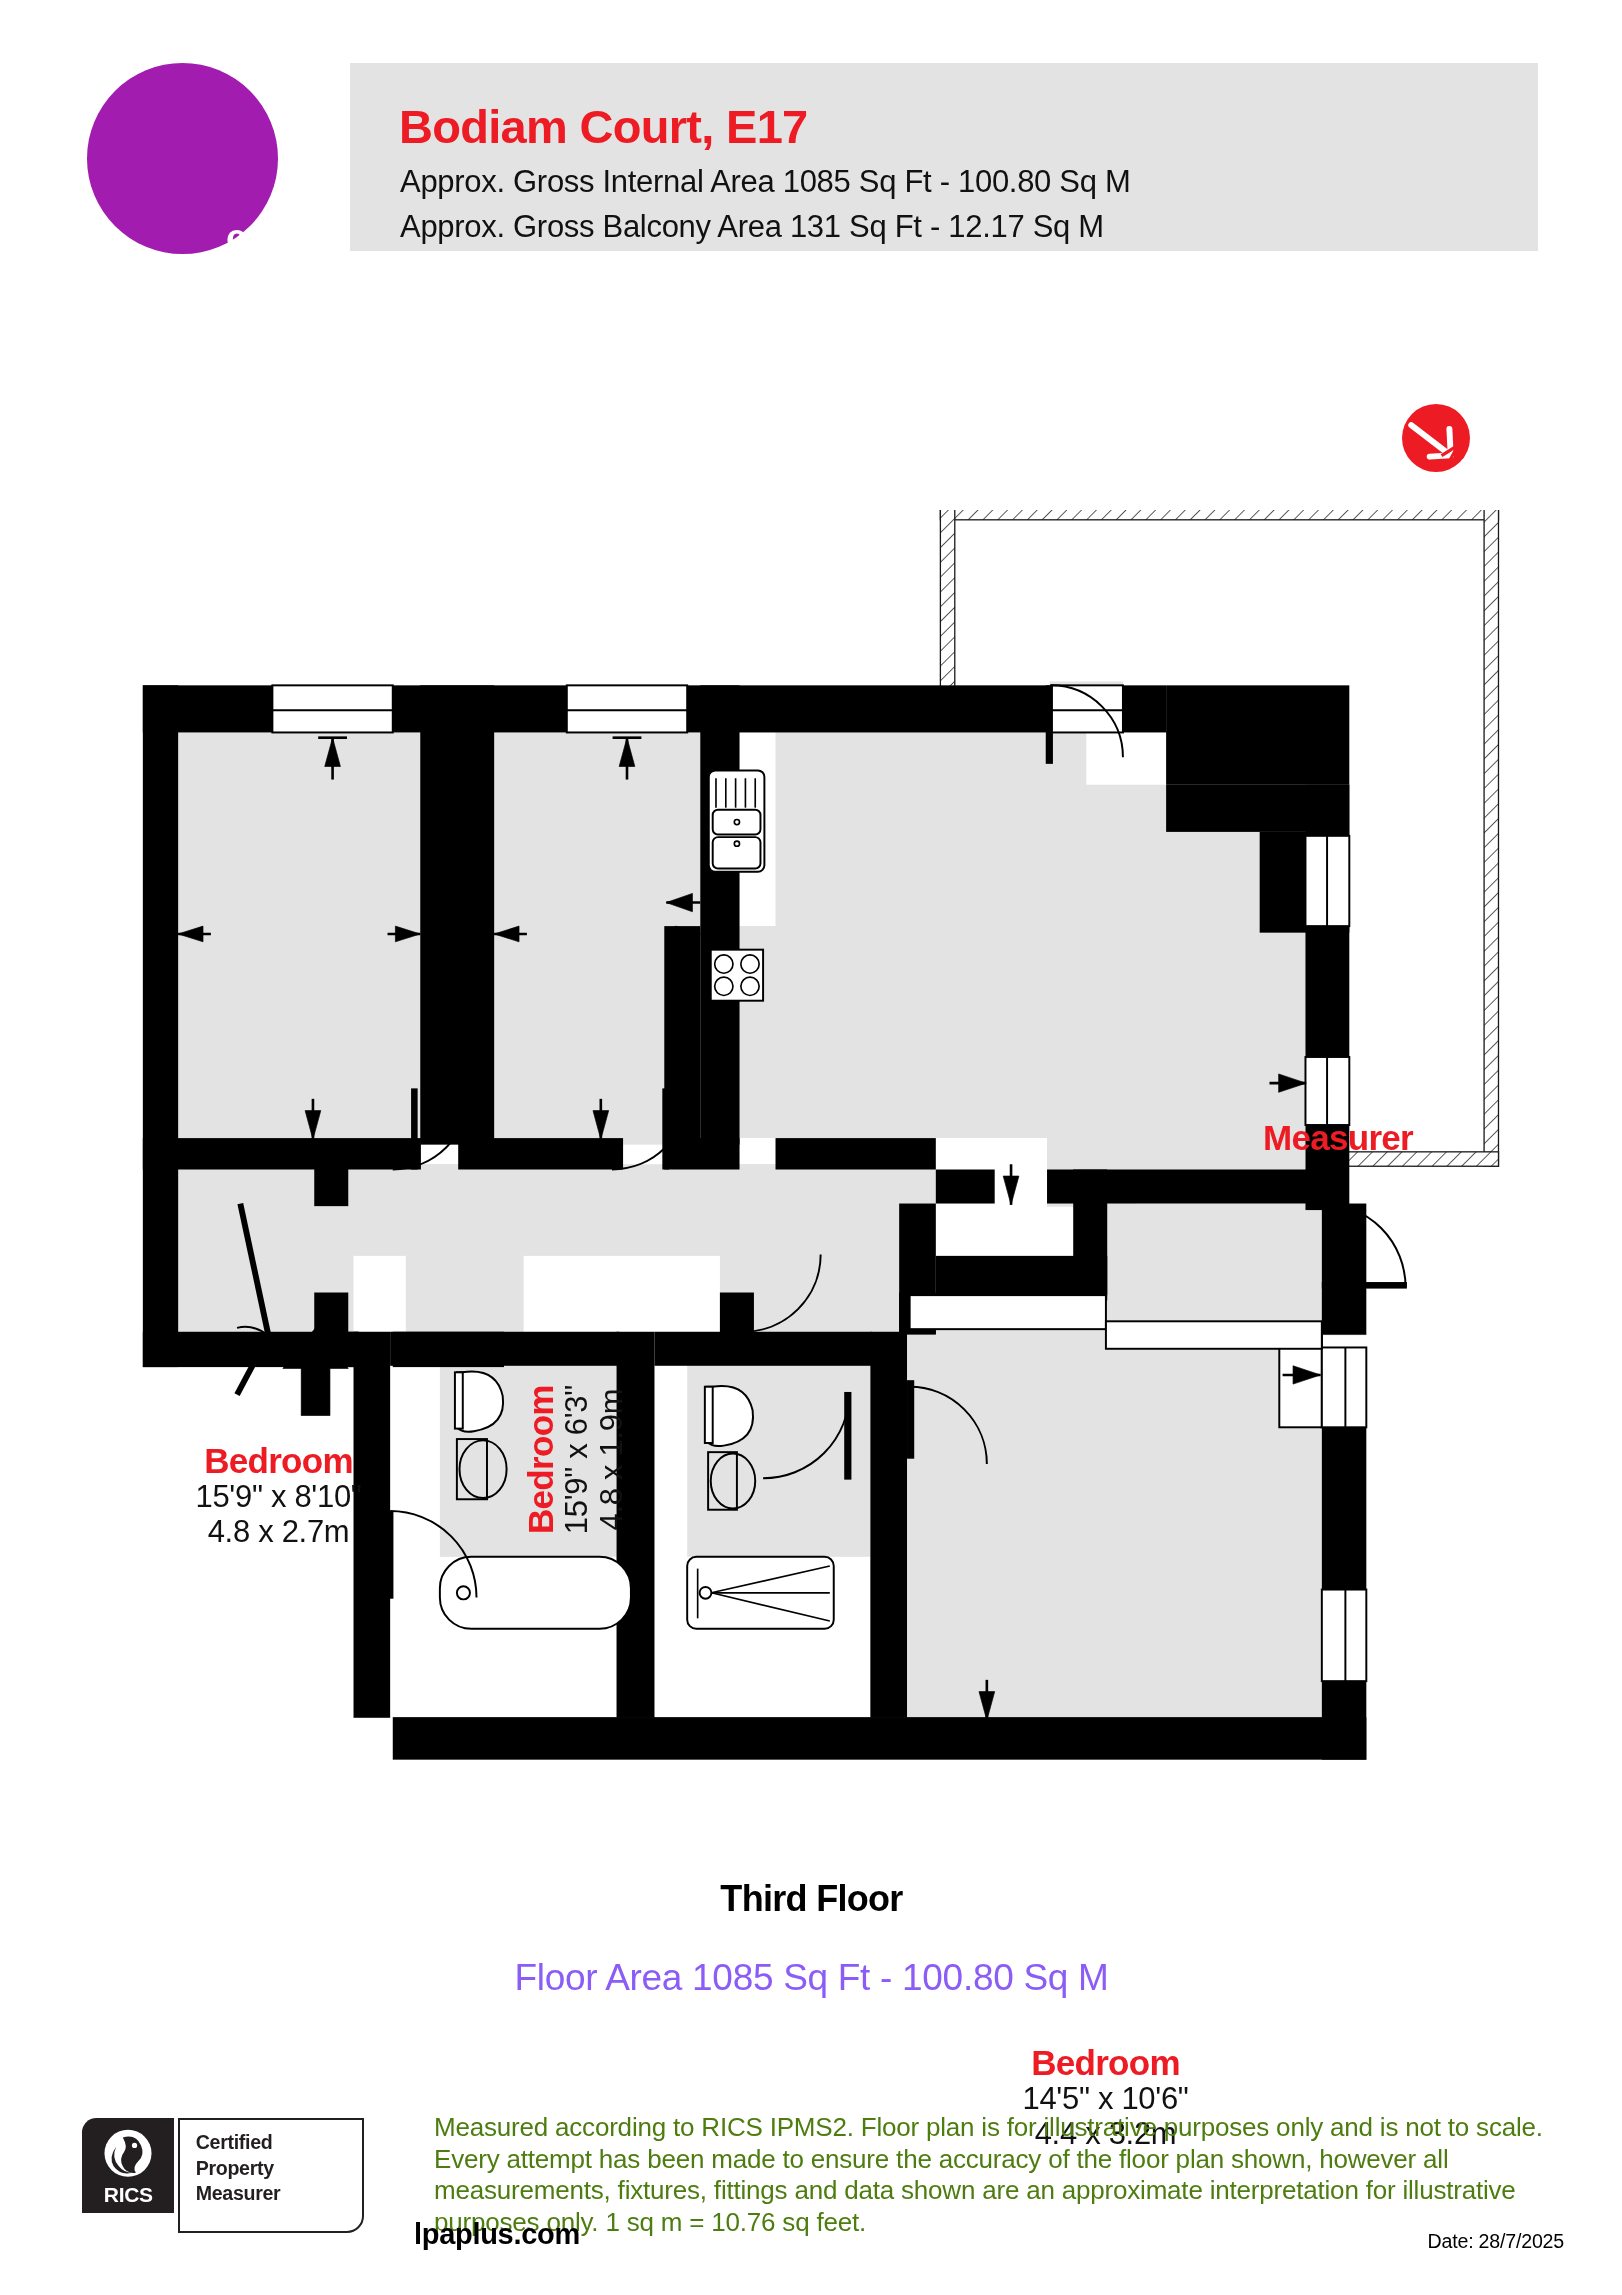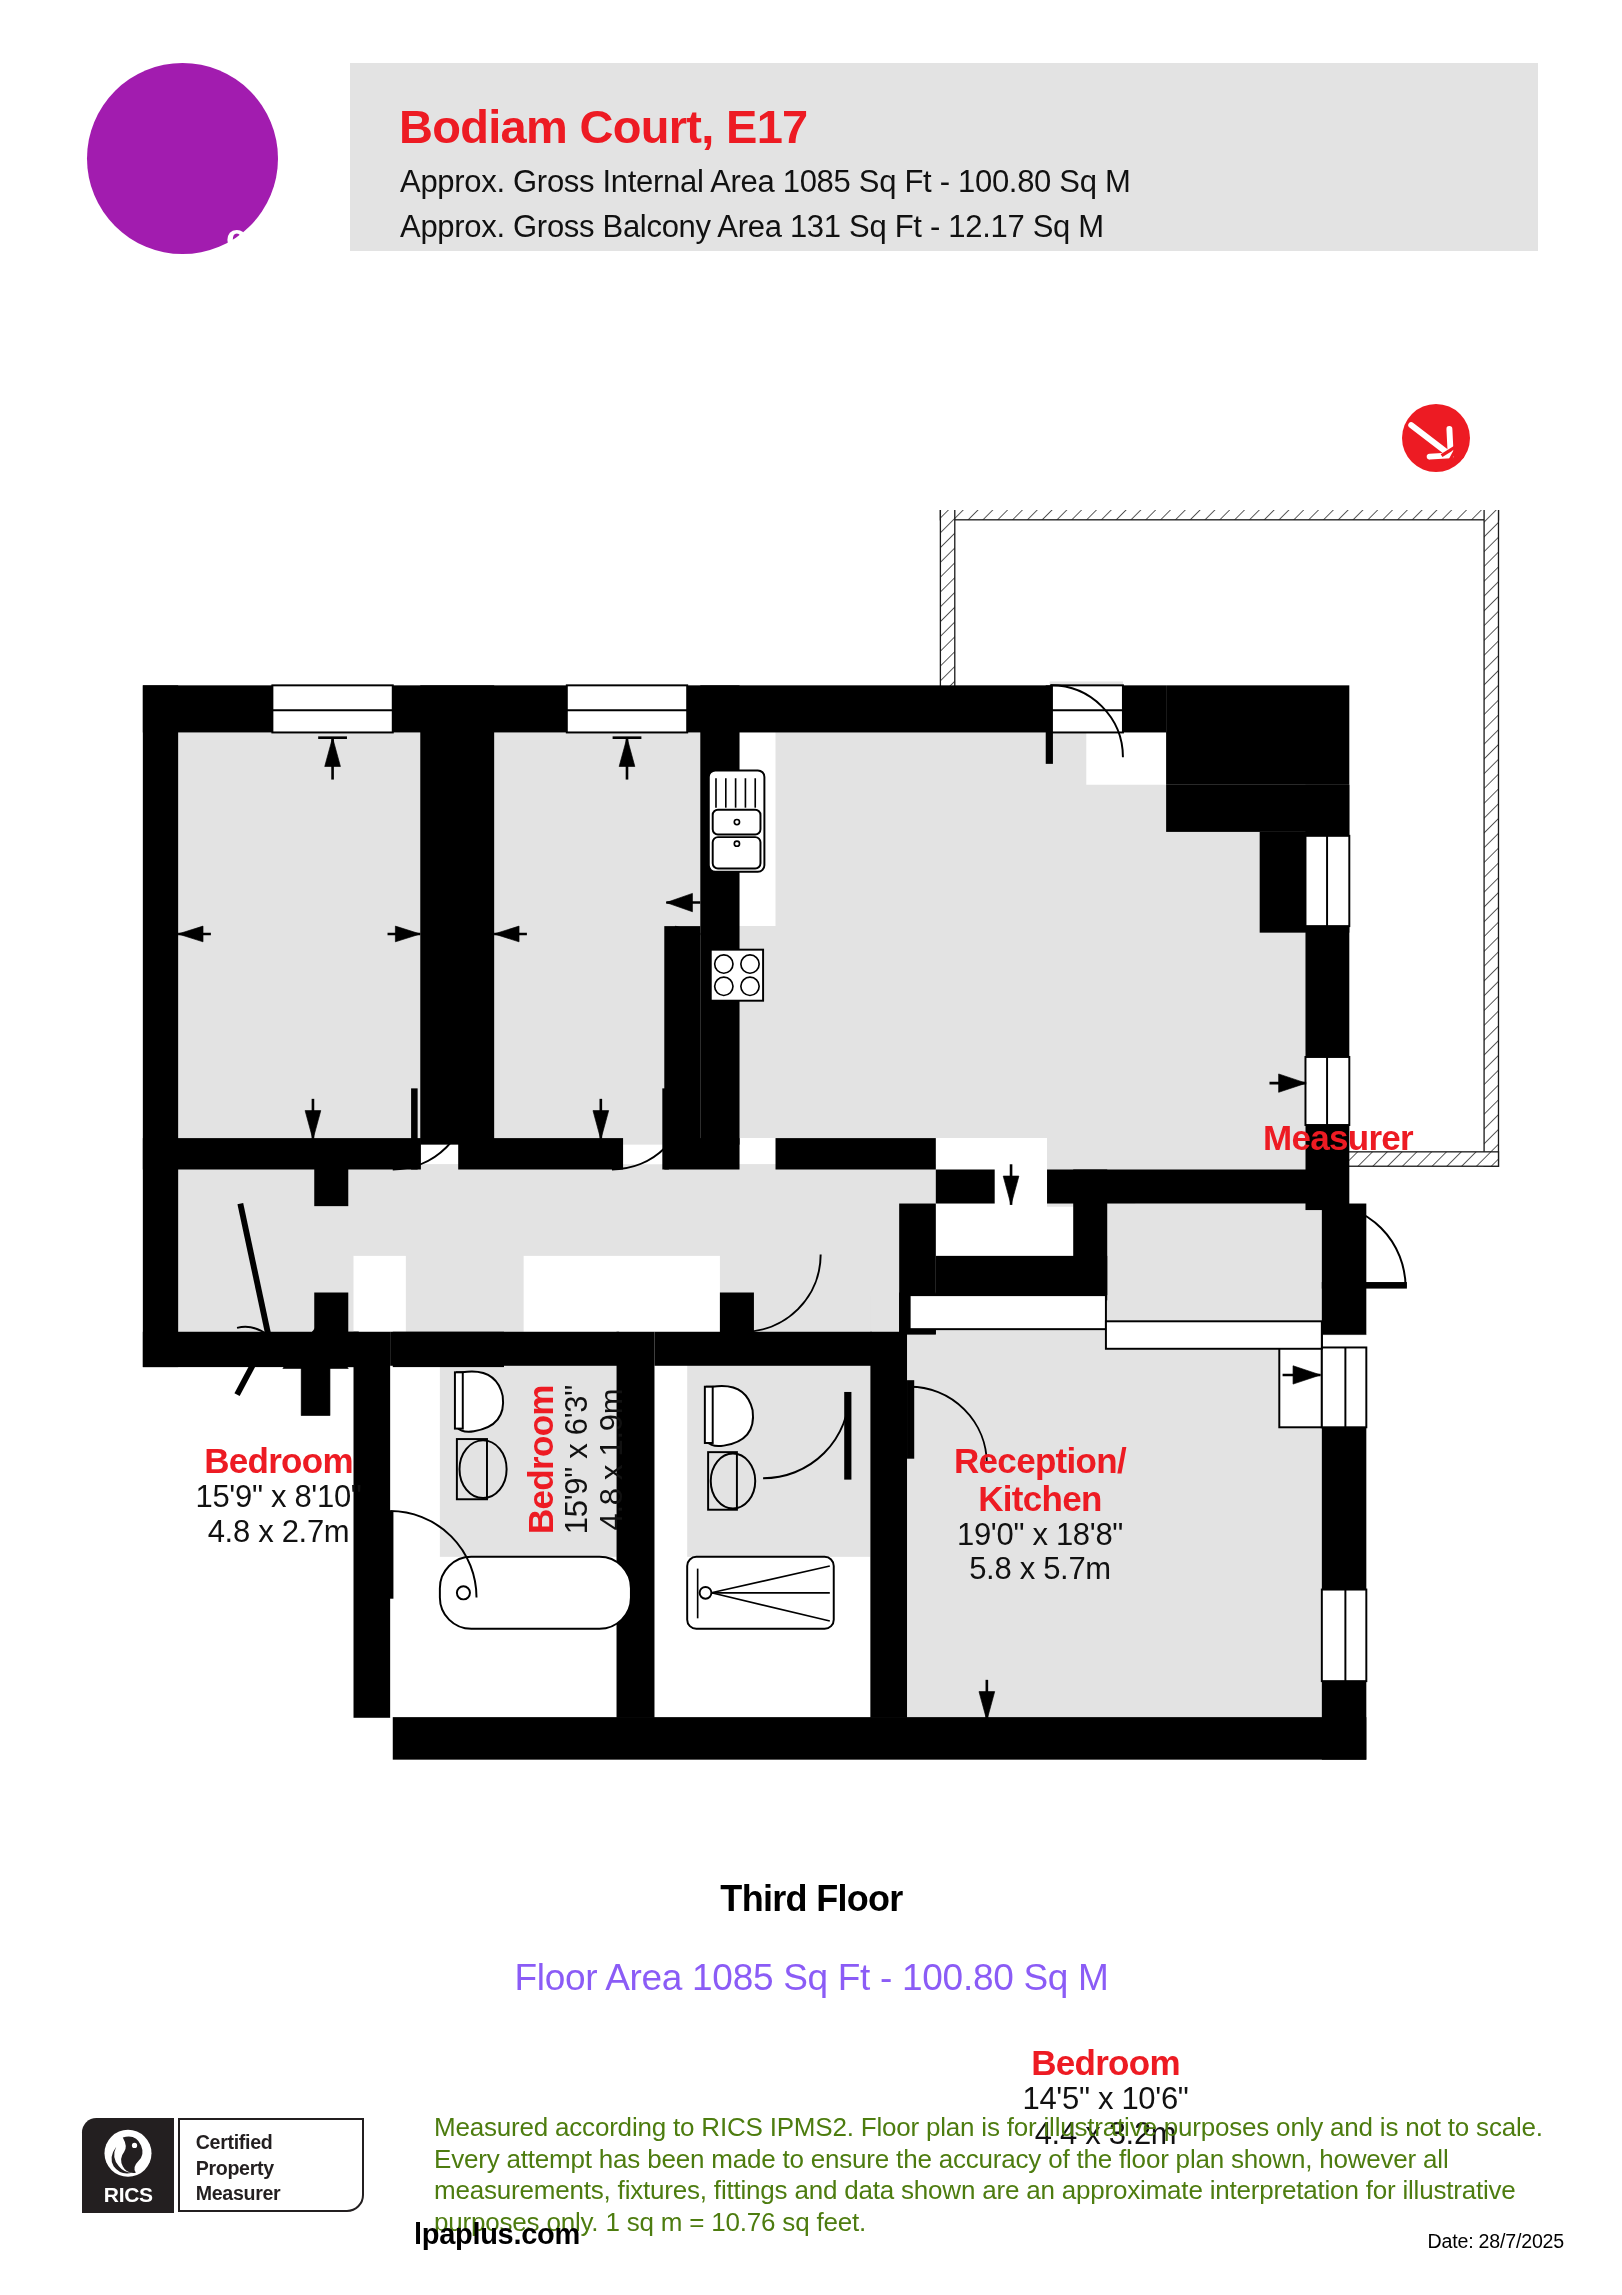--- a/index.html
+++ b/index.html
@@ -70,21 +70,21 @@
   #rics-badge{position:absolute;left:82px;top:2118px;width:281px;height:95px;}
   #rics-mark{
     position:absolute;left:0;top:0;width:92px;height:95px;background:#231F20;
     border-radius:14.4px 0 0 0;
   }
   #rics-text{
     position:absolute;left:11.8px;top:65px;width:69px;text-align:center;
     color:#fff;font-size:21px;font-weight:bold;letter-spacing:-0.3px;
   }
   #rics-panel{
-    position:absolute;left:96px;top:0;width:186px;height:94px;
+    position:absolute;left:96px;top:0;width:186px;height:115px;
     border:2px solid #231F20;border-radius:0 0 17px 0;box-sizing:border-box;
     background:#fff;
   }
   .rics-line{
     position:absolute;left:15.7px;font-size:19.6px;font-weight:bold;color:#231F20;
     letter-spacing:-0.3px;line-height:1;
   }
   #rics-l1{top:13px;}
   #rics-l2{top:39px;}
   #rics-l3{top:64px;}
@@ -452,26 +452,20 @@
     <div class="room-dims">15'9" x 8'10"</div>
     <div class="room-dims">4.8 x 2.7m</div>
   </div>
 
   <div class="room-label" id="lbl-bed2">
     <div class="room-name">Bedroom</div>
     <div class="room-dims">15'9" x 6'3"</div>
     <div class="room-dims">4.8 x 1.9m</div>
   </div>
 
-  <div class="room-label" id="lbl-recep">
-    <div class="room-name">Reception/</div>
-    <div class="room-name">Kitchen</div>
-    <div class="room-dims">19'0" x 18'8"</div>
-    <div class="room-dims">5.8 x 5.7m</div>
-  </div>
 
   <div class="room-label" id="lbl-bed3">
     <div class="room-name">Bedroom</div>
     <div class="room-dims">14'5" x 10'6"</div>
     <div class="room-dims">4.4 x 3.2m</div>
   </div>
 
   <div class="room-label" id="lbl-balcony">
     <div class="room-name">Measurer</div>
   </div>

